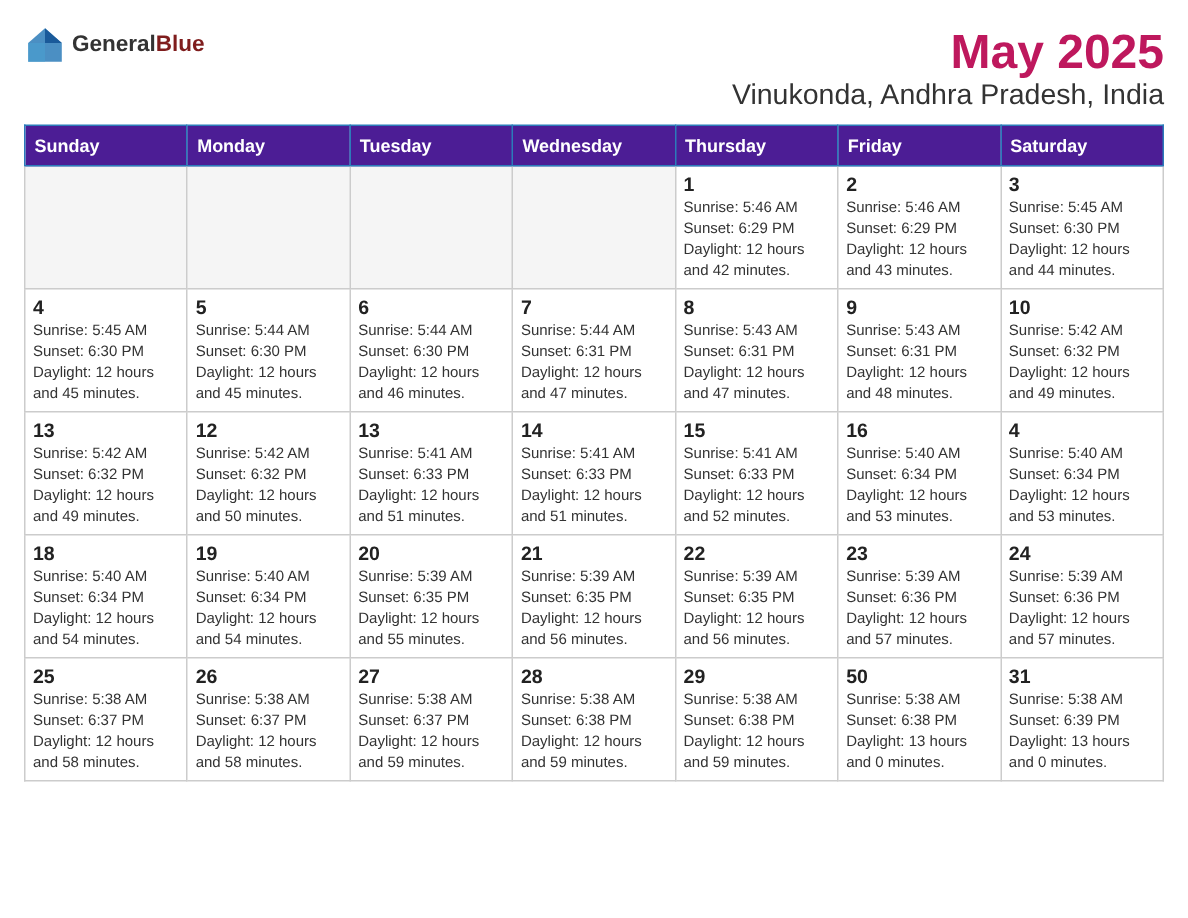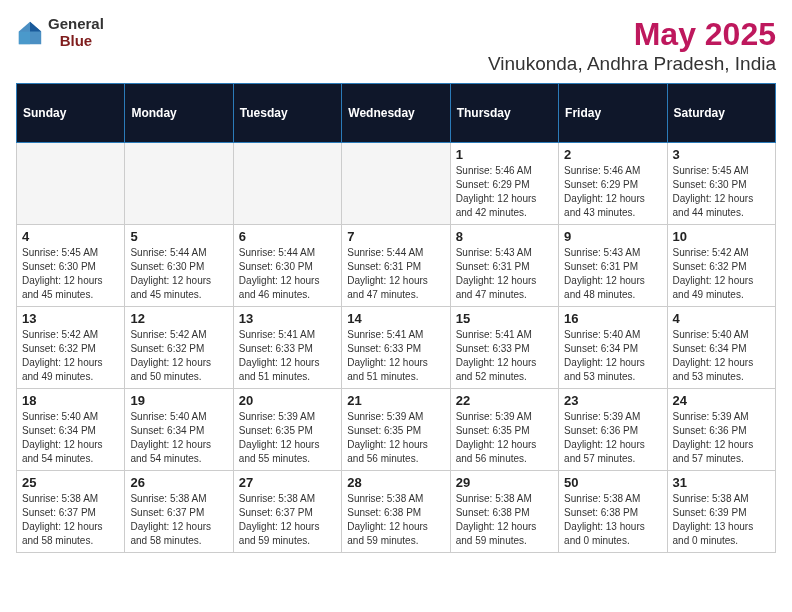--- a/index.html
+++ b/index.html
@@ -16,23 +16,22 @@
       align-items: flex-start;
       margin-bottom: 8px;
     }
     .logo {
       display: flex;
       align-items: center;
       gap: 4px;
     }
     .logo-text {
       display: flex;
-      flex-direction: column;
+      flex-direction: row;
       line-height: 1.1;
-      align-items: center;
     }
     .logo-general {
       font-size: 15px;
       font-weight: bold;
       color: #333;
     }
     .logo-blue {
       font-size: 15px;
       font-weight: bold;
       color: #7f1d1d;
@@ -52,25 +51,25 @@
     .title-location {
       font-size: 19px;
       color: #333;
     }
     .calendar {
       width: 100%;
       border-collapse: collapse;
       border: 1px solid #ccc;
     }
     .calendar th {
-      background: #0f172a;
+      background: #4c1d95;
       color: #fff;
       font-size: 12px;
       font-weight: bold;
-      padding: 22px 6px;
+      padding: 6px 6px;
       text-align: left;
       border: 1px solid #2b7bb9;
     }
     .calendar td {
       vertical-align: top;
       border: 1px solid #ccc;
       padding: 4px 5px;
       width: 108px;
       min-height: 80px;
       background: #fff;

